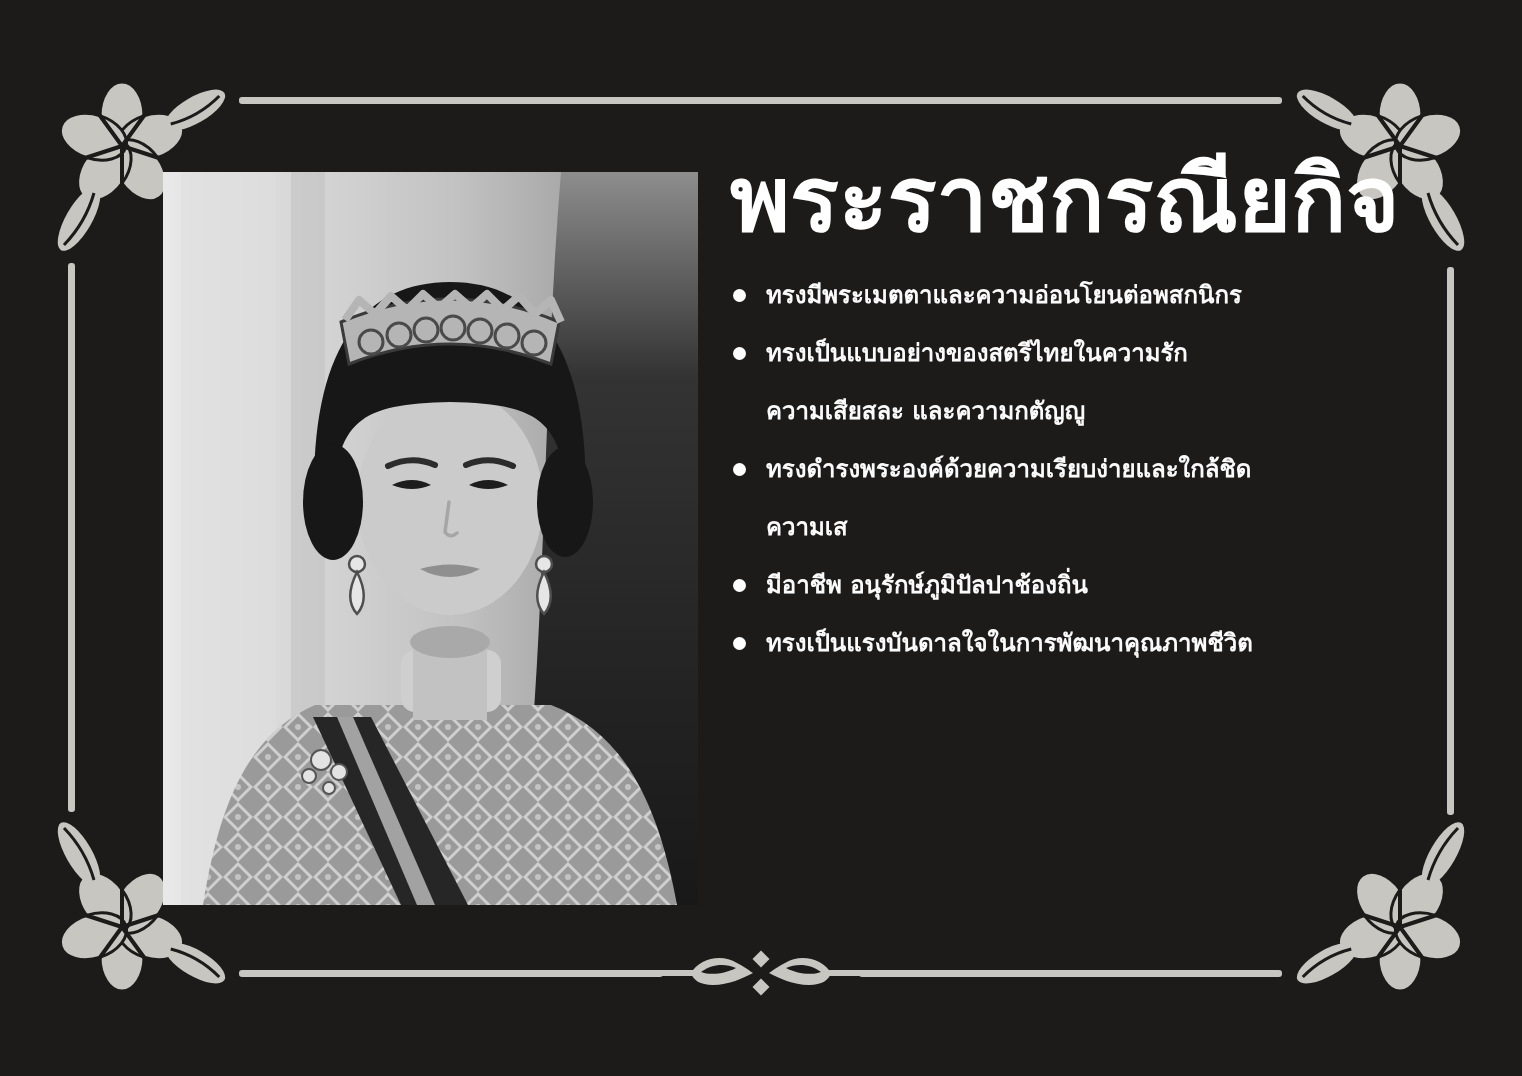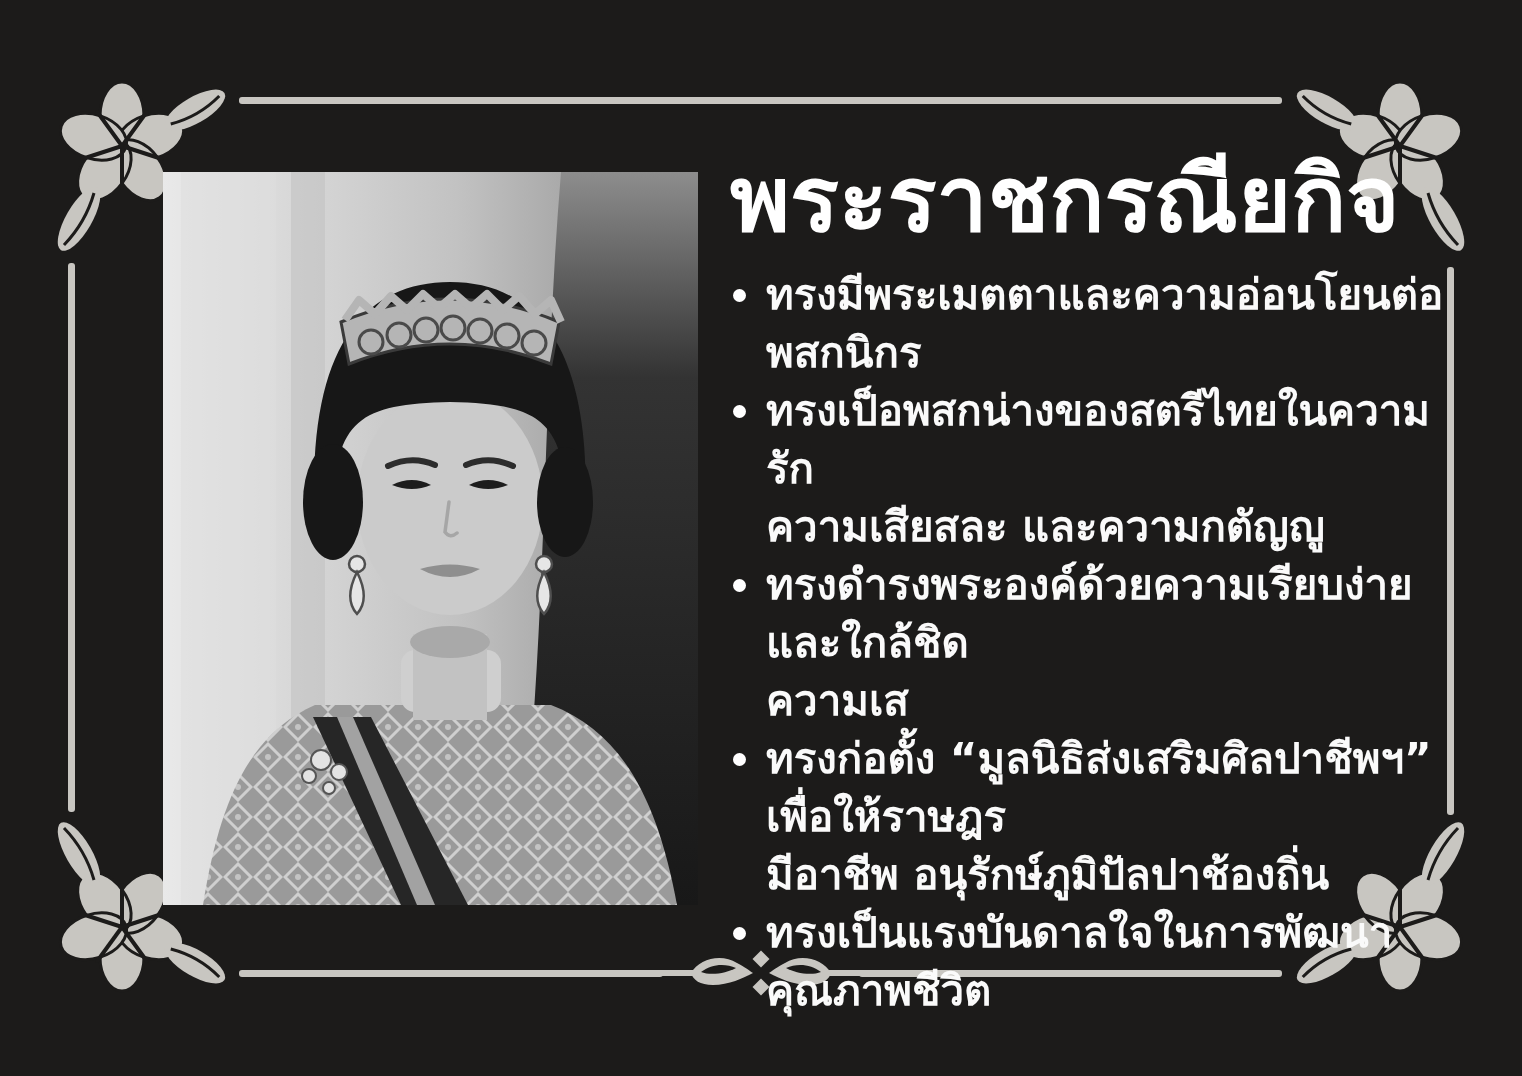--- a/index.html
+++ b/index.html
@@ -35,21 +35,21 @@
   .bullets{
     position:absolute;left:733px;top:266px;width:720px;
     list-style:none;margin:0;padding:0;
   }
   .bullets li{display:flex;gap:20px;align-items:flex-start;}
   .dot{
     width:13px;height:13px;border-radius:50%;background:#ffffff;
     flex-shrink:0;margin-top:23px;
   }
   .btxt{
-    color:#fafafa;font-size:42px;line-height:58px;font-weight:600;
+    color:#fafafa;font-size:24px;line-height:58px;font-weight:600;
   }
   .btxt .line{display:block;}
   .btxt .line:empty{display:none;}
 </style>
 </head>
 <body>
 
 <div class="canvas">
 
   <svg width="0" height="0" style="position:absolute">
@@ -197,35 +197,34 @@
   <ul class="bullets">
     <li>
       <span class="dot"></span>
       <span class="btxt">
           <span class="line">ทรงมีพระเมตตาและความอ่อนโยนต่อพสกนิกร</span>
         </span>
     </li>
     <li>
       <span class="dot"></span>
       <span class="btxt">
-          <span class="line">ทรงเป็อพสกน่างของสตรีไทยในความรัก</span>
+          <span class="line">ทรงเป็นแบบอย่างของสตรีไทยในความรัก</span>
           <span class="line">ความเสียสละ และความกตัญญู</span>
         </span>
     </li>
     <li>
       <span class="dot"></span>
       <span class="btxt">
           <span class="line">ทรงดำรงพระองค์ด้วยความเรียบง่ายและใกล้ชิด</span>
           <span class="line">ความเส</span>
         </span>
     </li>
     <li>
       <span class="dot"></span>
       <span class="btxt">
-          <span class="line">ทรงก่อตั้ง “มูลนิธิส่งเสริมศิลปาชีพฯ” เพื่อให้ราษฎร</span>
           <span class="line">มีอาชีพ อนุรักษ์ภูมิปัลปาช้องถิ่น</span>
         </span>
     </li>
     <li>
       <span class="dot"></span>
       <span class="btxt">
           <span class="line">ทรงเป็นแรงบันดาลใจในการพัฒนาคุณภาพชีวิต</span>
         </span>
     </li>
   </ul>

